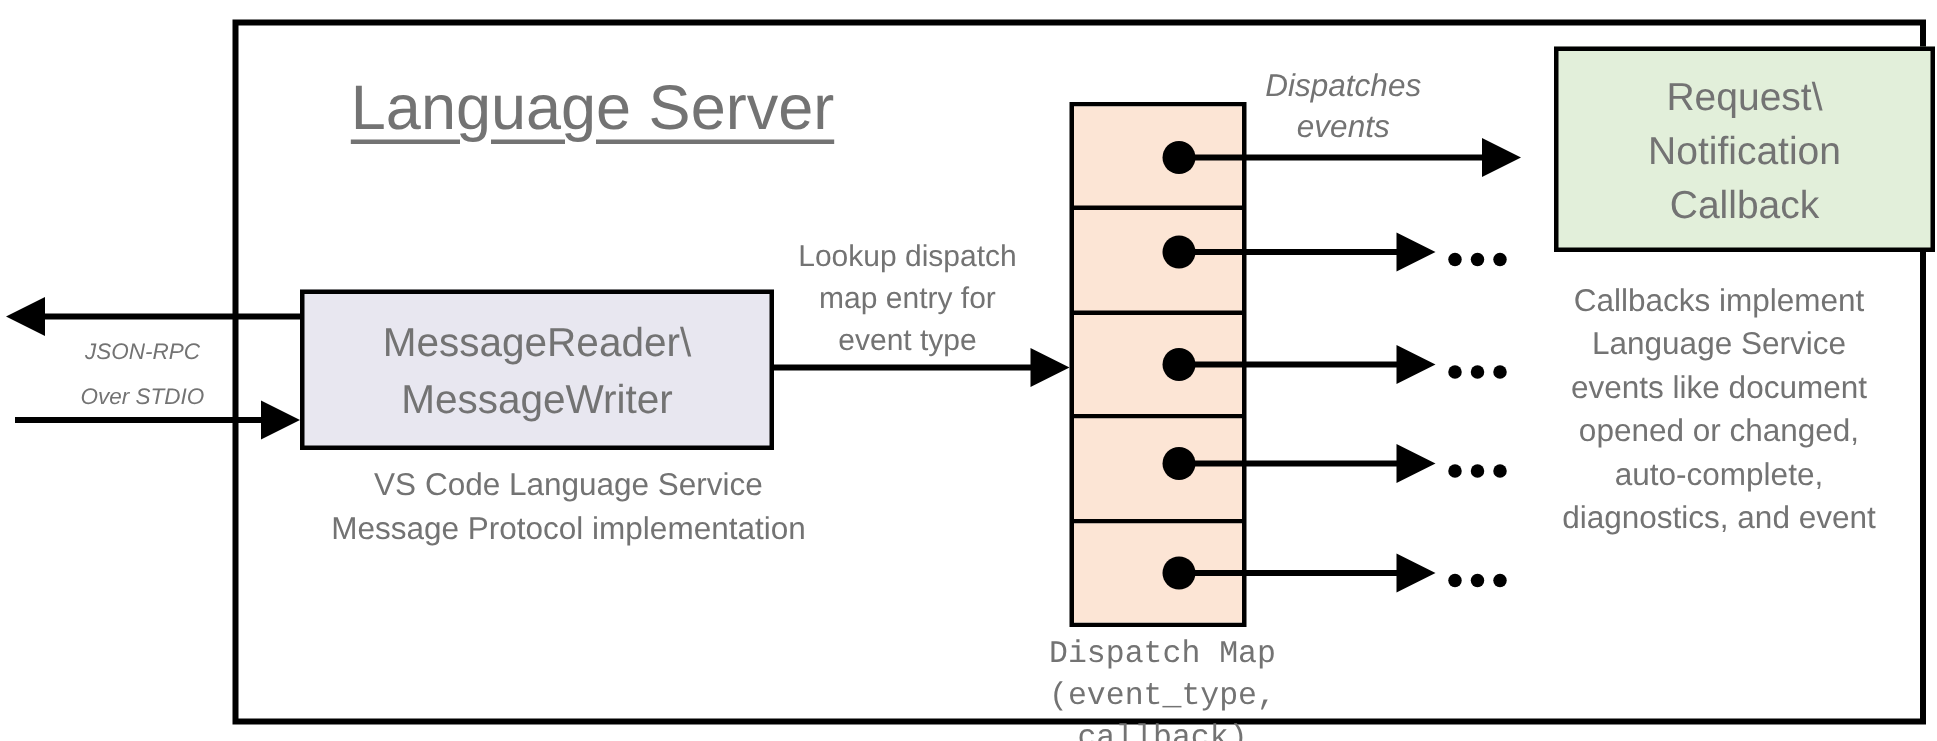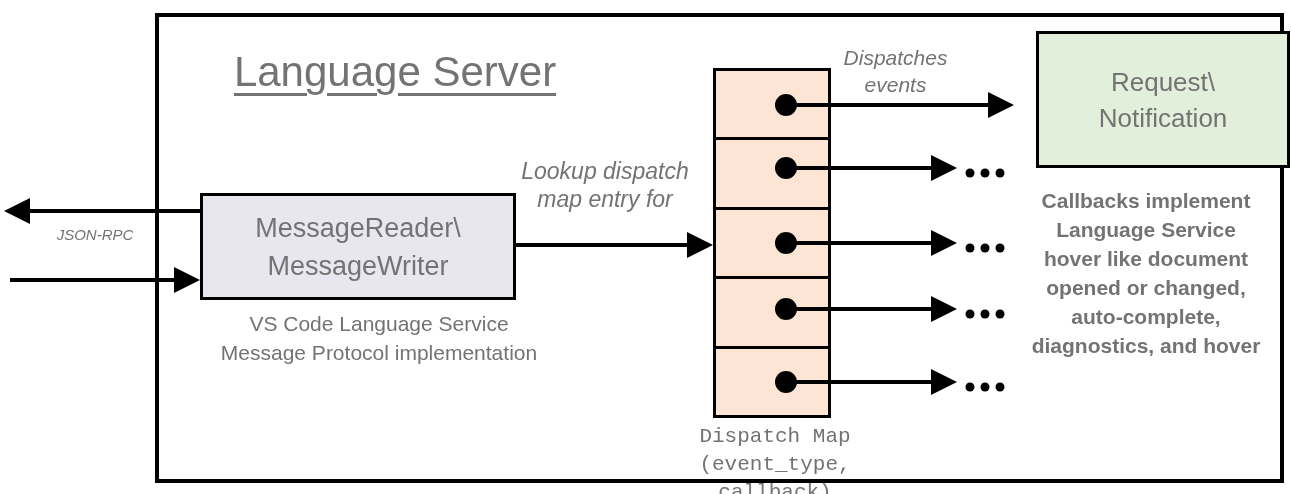--- a/index.html
+++ b/index.html
@@ -52,22 +52,22 @@
   }
 
   #message-caption {
     left: 195px; top: 309px; width: 368px;
     font-size: 21px; line-height: 29px;
     text-align: center;
   }
 
   #lookup-label {
     left: 512px; top: 157px; width: 186px;
-    font-size: 23px; line-height: 28px;
-    font-style: italic; text-align: center;
+    font-size: 20px; line-height: 28px;
+    text-align: center;
   }
 
   #dispatch-map {
     left: 713px; top: 68px;
     width: 118px; height: 350px;
     border: 3px solid #000;
     box-sizing: border-box;
     display: flex; flex-direction: column;
   }
   .dispatch-cell {
@@ -101,56 +101,57 @@
     align-items: center; justify-content: center;
     font-size: 26px; line-height: 36px;
     text-align: center;
     margin-left: 20px;
   }
 
   #callback-notes {
     left: 1020px; top: 186px; width: 252px;
     font-size: 21px; line-height: 29px;
     text-align: center;
-    font-weight: bold;
   }
 
   #connector-layer {
     left: 0; top: 0; width: 1291px; height: 494px;
     pointer-events: none;
   }
   #connector-layer line { stroke: #000; stroke-width: 4; }
   #connector-layer polygon, #connector-layer circle { fill: #000; }
 </style>
 </head>
 <body>
 
 <div id="canvas">
 
   <div id="outer-box" class="abs"></div>
 
   <div id="diagram-title" class="abs">Language Server</div>
 
   <div class="io-label abs">
     <div>JSON-RPC</div>
+    <div>Over STDIO</div>
   </div>
 
   <div id="message-caption" class="abs">
     <div>VS Code Language Service</div>
     <div>Message Protocol implementation</div>
   </div>
 
   <div id="message-box" class="abs">
     <div>MessageReader\</div>
     <div>MessageWriter</div>
   </div>
 
   <div id="lookup-label" class="abs">
     <div>Lookup dispatch</div>
     <div>map entry for</div>
+    <div>event type</div>
   </div>
 
   <div id="dispatch-map" class="abs">
     <div class="dispatch-cell"></div>
     <div class="dispatch-cell"></div>
     <div class="dispatch-cell"></div>
     <div class="dispatch-cell"></div>
     <div class="dispatch-cell"></div>
   </div>
 
@@ -160,29 +161,30 @@
   </div>
 
   <div id="dispatches-label" class="abs">
     <div>Dispatches</div>
     <div>events</div>
   </div>
 
   <div id="callback-box" class="abs">
     <div>Request\</div>
     <div>Notification</div>
+    <div>Callback</div>
   </div>
 
   <div id="callback-notes" class="abs">
     <div>Callbacks implement</div>
     <div>Language Service</div>
-    <div>hover like document</div>
+    <div>events like document</div>
     <div>opened or changed,</div>
     <div>auto-complete,</div>
-    <div>diagnostics, and hover</div>
+    <div>diagnostics, and event</div>
   </div>
 
   <svg id="connector-layer" class="abs" viewBox="0 0 1291 494" xmlns="http://www.w3.org/2000/svg">
 
     <g>
       <line x1="200" y1="211" x2="26" y2="211"></line>
       <polygon points="4,211 30,198 30,224"></polygon>
     </g>
 
     <g>

